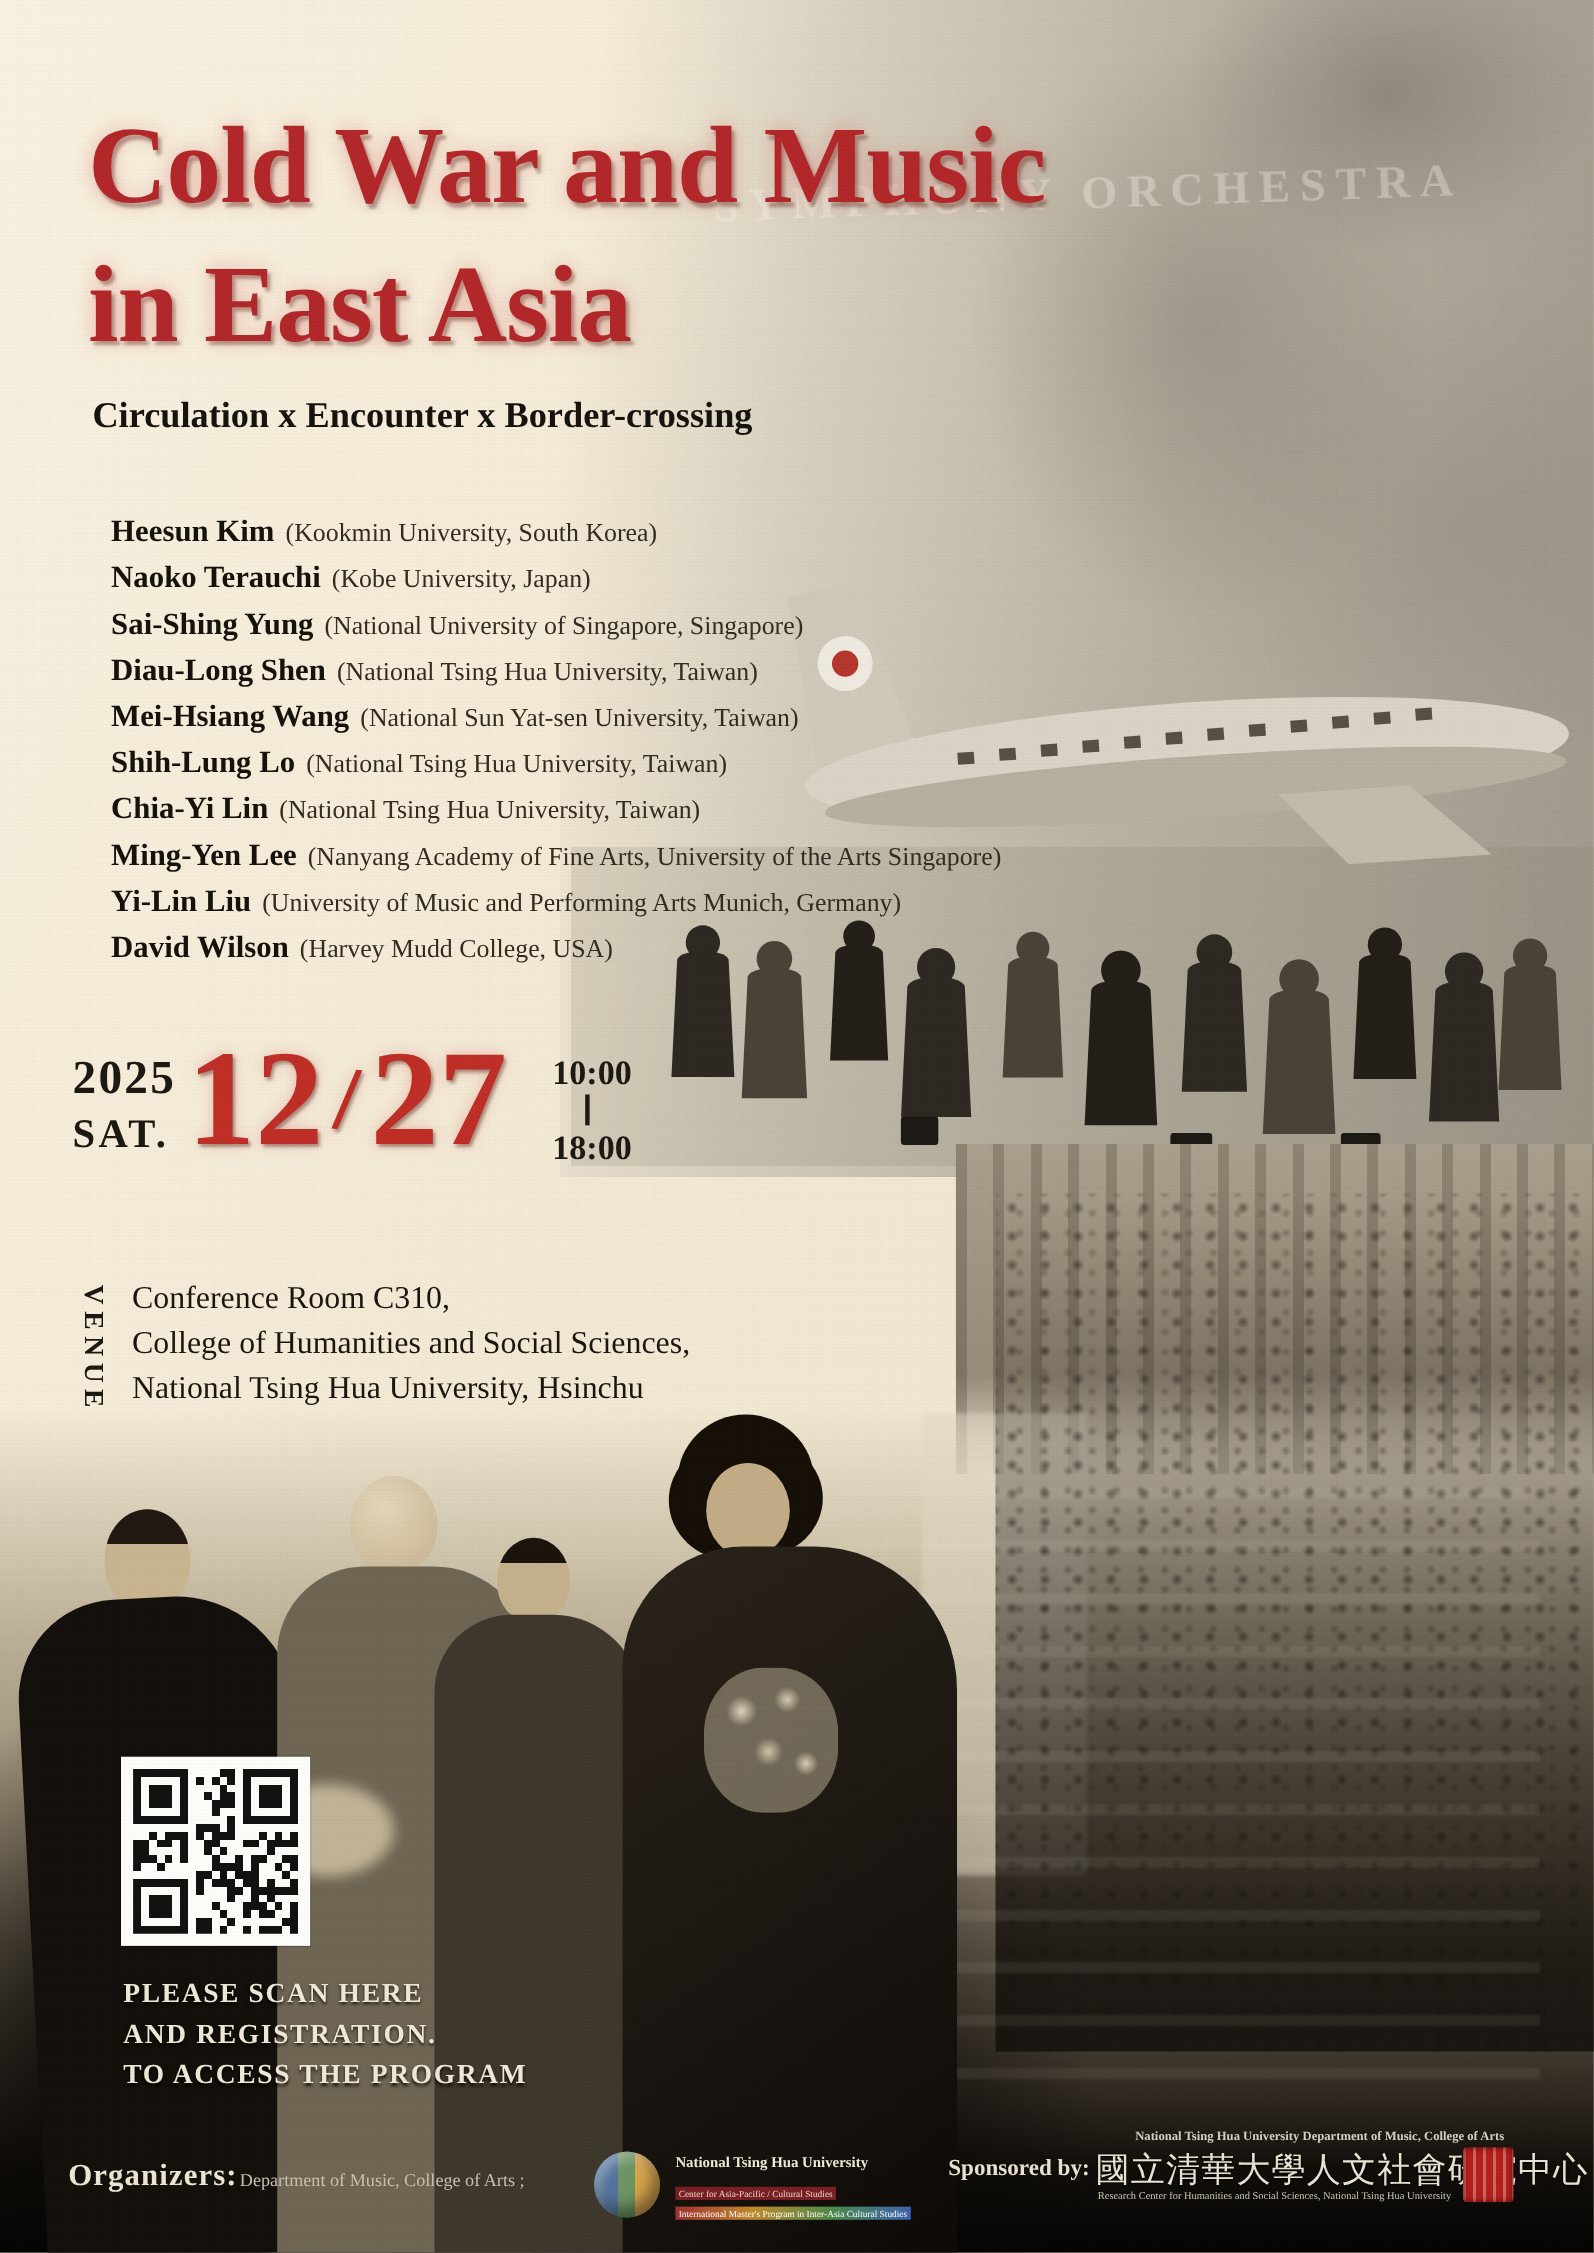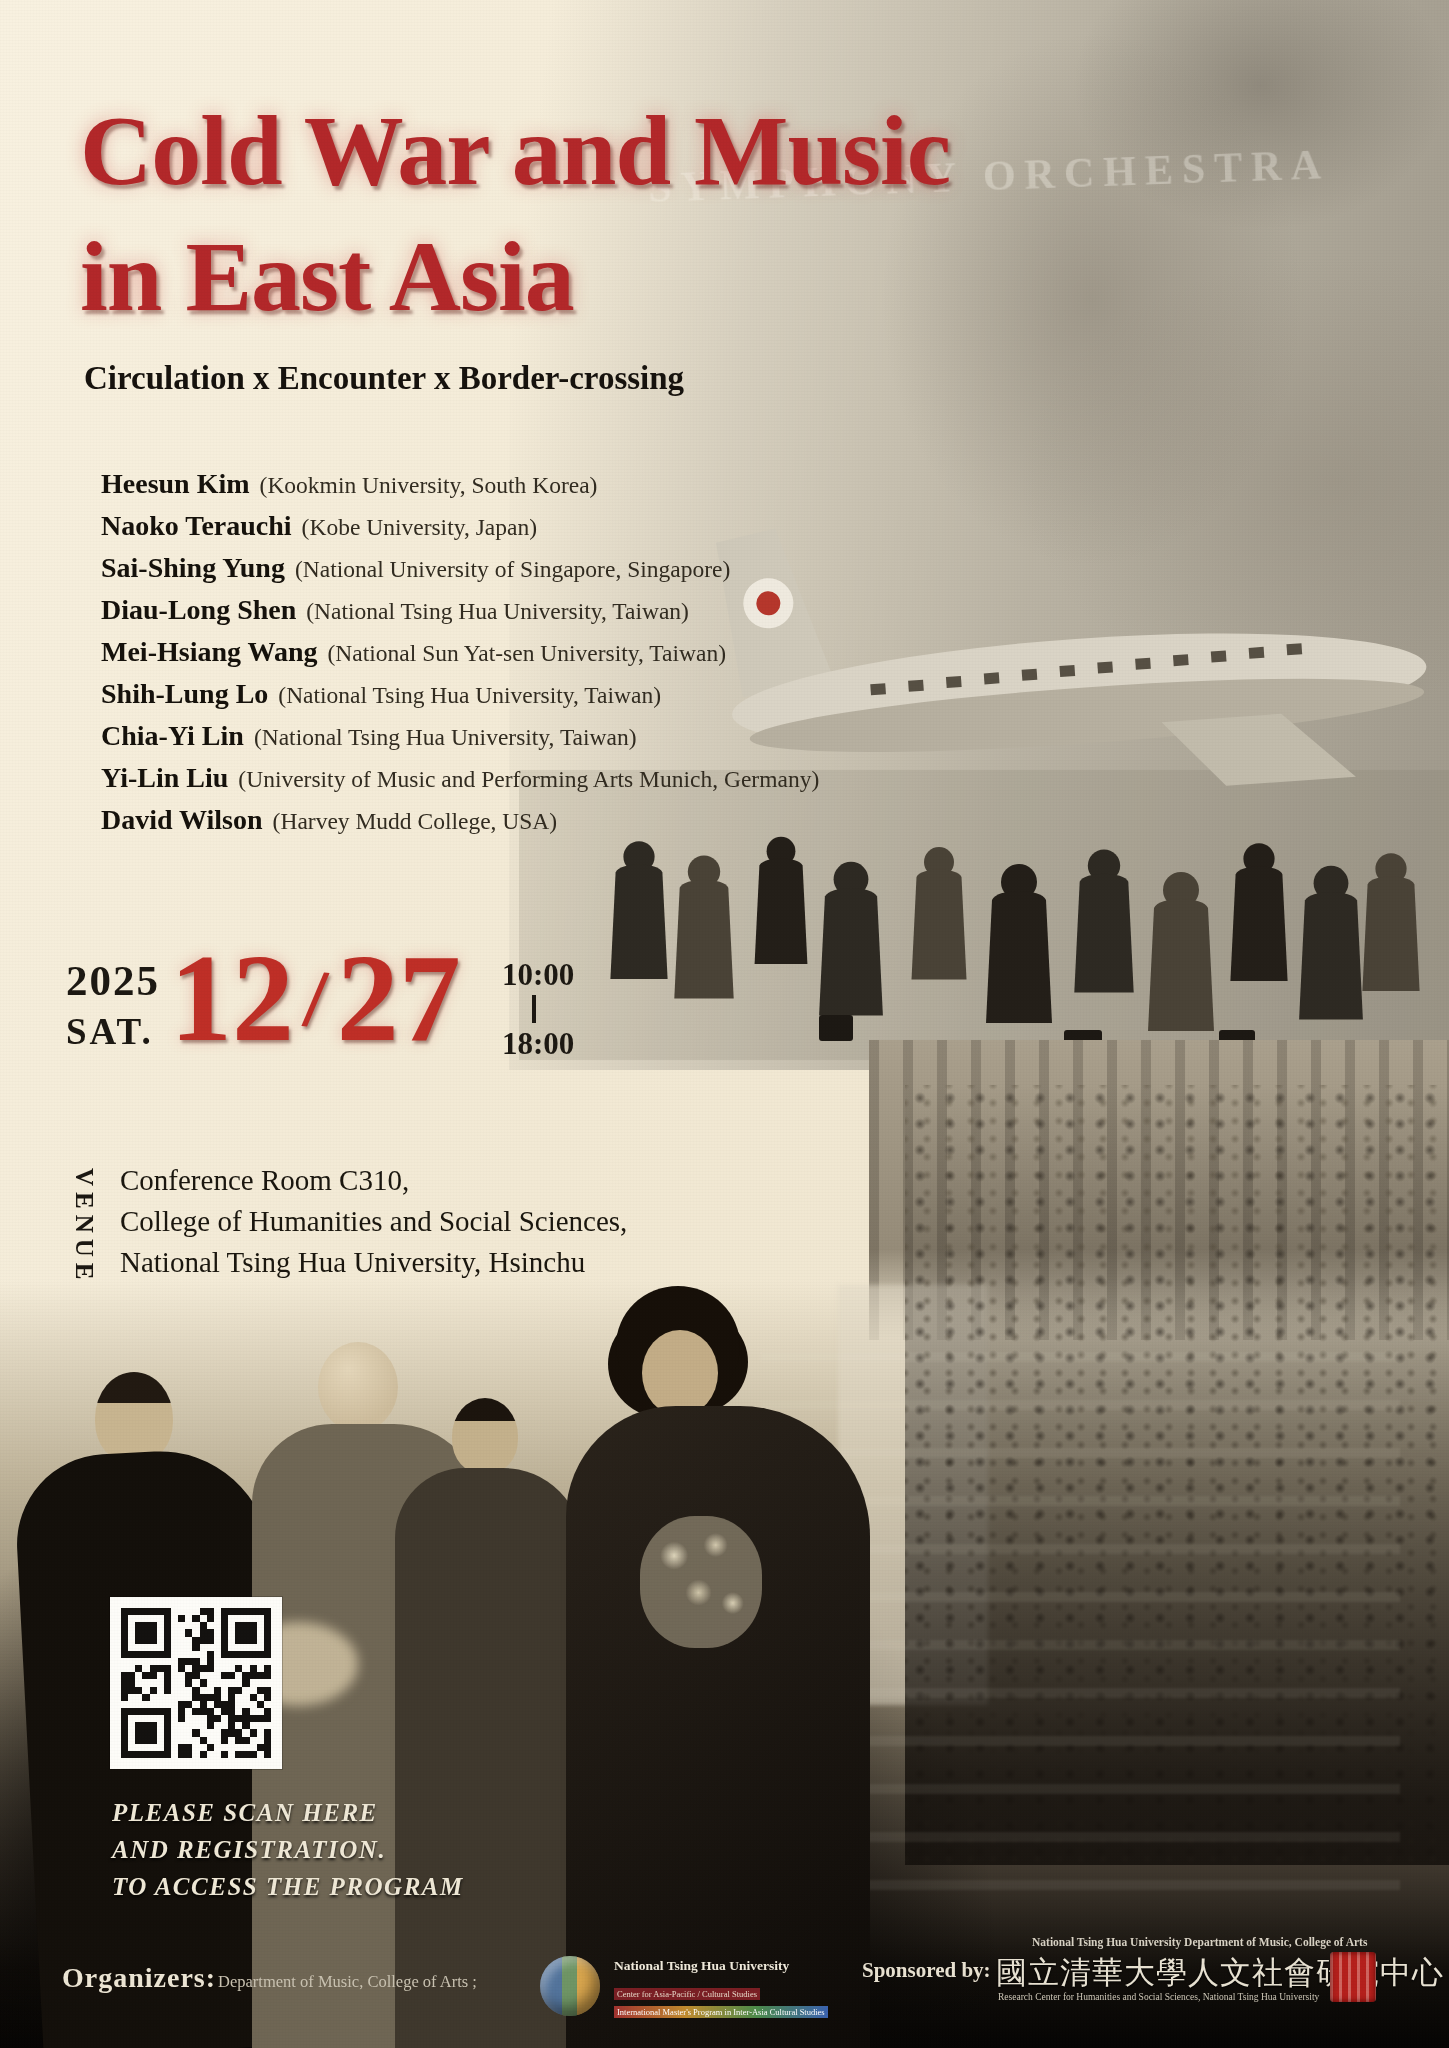--- a/index.html
+++ b/index.html
@@ -107,21 +107,21 @@
   .venue{left:70px;top:1160px;}
   .venue-label{
     position:absolute;left:0;top:8px;writing-mode:vertical-rl;font-weight:bold;
     font-size:25px;letter-spacing:6px;color:#1c1812;height:145px;
   }
   .venue-lines{position:absolute;left:50px;top:0;font-size:29px;line-height:41px;color:#1b170f;white-space:nowrap;}
   .qr-box{left:110px;top:1597px;width:150px;height:150px;background:#fdfcf8;padding:11px;box-shadow:0 0 0 1px rgba(0,0,0,.2);}
   .qr-box svg{display:block;width:150px;height:150px;shape-rendering:crispEdges;}
   .qr-note{
     left:112px;top:1794px;font-weight:bold;font-size:25px;line-height:37px;letter-spacing:1.5px;
-    color:#efe8d6;text-shadow:0 2px 3px rgba(0,0,0,.8);white-space:nowrap;font-style:italic;
+    color:#efe8d6;text-shadow:0 2px 3px rgba(0,0,0,.8);white-space:nowrap;
   }
   
   .org-label{left:62px;top:1962px;font-weight:bold;font-size:28px;letter-spacing:1px;color:#ece5d4;}
   .org-text{left:218px;top:1972px;font-size:16.5px;color:#c9c2b1;}
   .nthu-logo{
     left:540px;top:1956px;width:60px;height:60px;border-radius:50%;
     background:linear-gradient(90deg,#53749c 0 36%,#6f9565 36% 62%,#d9a64e 62% 100%);
     box-shadow:inset -6px -8px 14px rgba(0,0,0,.45), inset 5px 6px 10px rgba(255,255,255,.35);
   }
   .nthu-text{left:614px;top:1958px;width:250px;}
@@ -219,20 +219,21 @@
   <div class="layer subtitle">Circulation x Encounter x Border-crossing</div>
 
   <ul class="layer speakers">
     <li><span class="sp-name">Heesun Kim</span><span class="sp-aff">(Kookmin University, South Korea)</span></li>
     <li><span class="sp-name">Naoko Terauchi</span><span class="sp-aff">(Kobe University, Japan)</span></li>
     <li><span class="sp-name">Sai-Shing Yung</span><span class="sp-aff">(National University of Singapore, Singapore)</span></li>
     <li><span class="sp-name">Diau-Long Shen</span><span class="sp-aff">(National Tsing Hua University, Taiwan)</span></li>
     <li><span class="sp-name">Mei-Hsiang Wang</span><span class="sp-aff">(National Sun Yat-sen University, Taiwan)</span></li>
     <li><span class="sp-name">Shih-Lung Lo</span><span class="sp-aff">(National Tsing Hua University, Taiwan)</span></li>
     <li><span class="sp-name">Chia-Yi Lin</span><span class="sp-aff">(National Tsing Hua University, Taiwan)</span></li>
+    <li><span class="sp-name">Ming-Yen Lee</span><span class="sp-aff">(Nanyang Academy of Fine Arts, University of the Arts Singapore)</span></li>
     <li><span class="sp-name">Yi-Lin Liu</span><span class="sp-aff">(University of Music and Performing Arts Munich, Germany)</span></li>
     <li><span class="sp-name">David Wilson</span><span class="sp-aff">(Harvey Mudd College, USA)</span></li>
   </ul>
 
   <div class="layer date-col1">
     <div class="date-year">2025</div>
     <div class="date-sat">SAT.</div>
   </div>
   <div class="layer date-big">
     <span>12</span><span class="date-slash">/</span><span>27</span>

